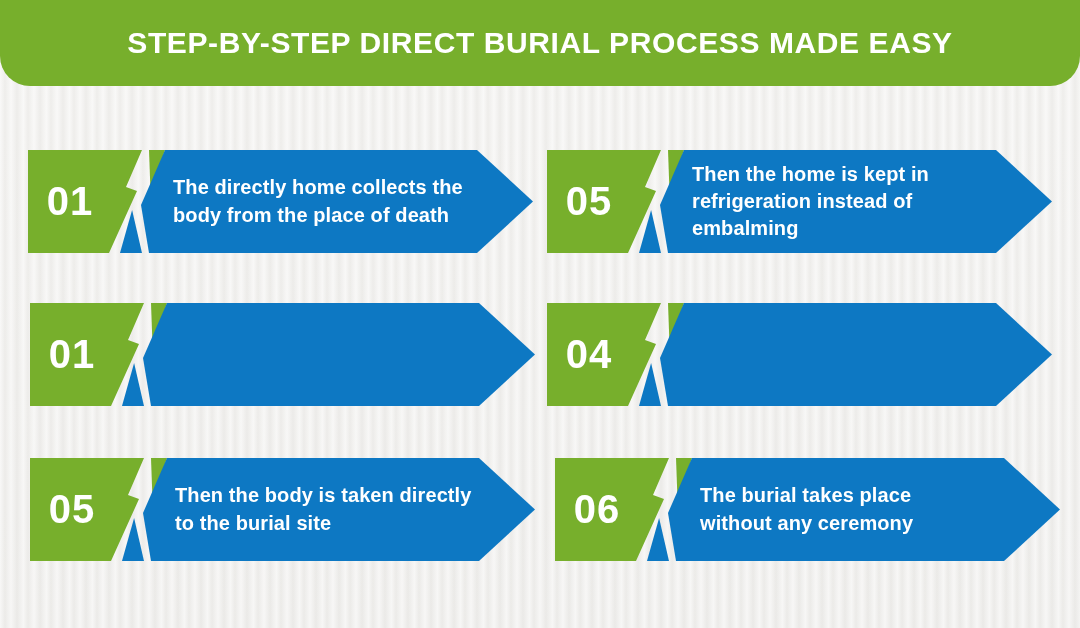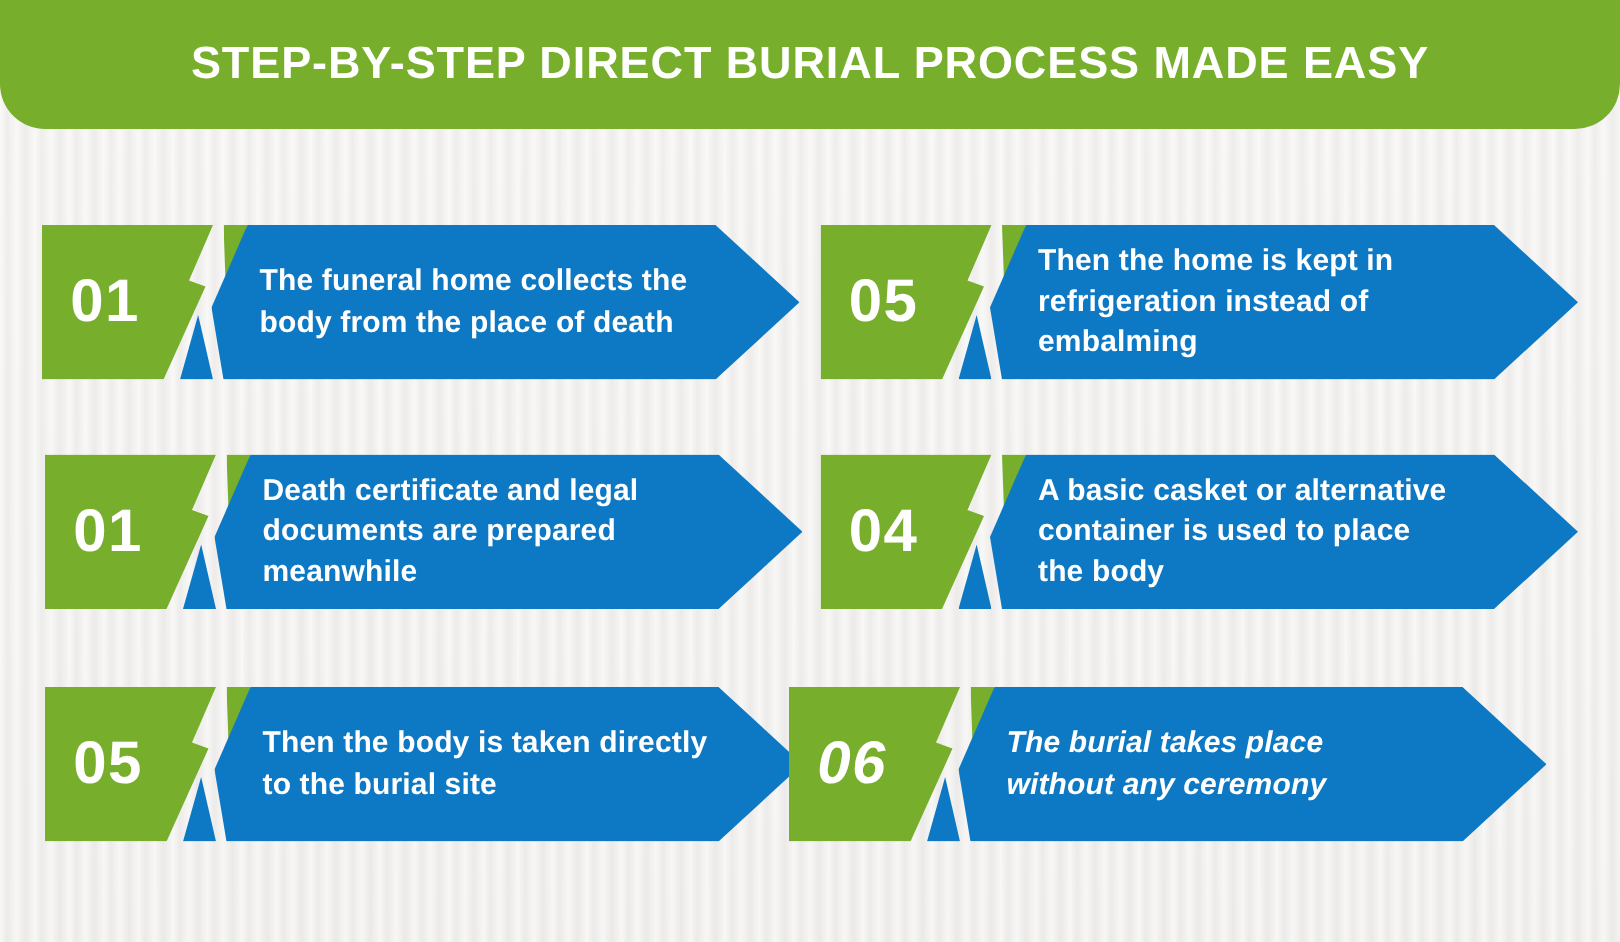--- a/index.html
+++ b/index.html
@@ -57,39 +57,39 @@
     color:var(--text-white,#ffffff); font-size:20px; font-weight:bold;
     line-height:1.36; letter-spacing:0.1px;
   }
   .txt-inner { white-space:pre-line; }
   
   .pos-r1c1 { left:28px;  top:150px; }
   .pos-r1c2 { left:547px; top:150px; }
   .pos-r2c1 { left:30px;  top:303px; }
   .pos-r2c2 { left:547px; top:303px; }
   .pos-r3c1 { left:30px;  top:458px; }
-  .pos-r3c2 { left:526px; top:458px;font-style:italic; }
+  .pos-r3c2 { left:555px; top:458px; }
 </style>
 </head>
 <body>
 
 <div class="canvas">
 
   <div class="header">
     <div class="title">STEP-BY-STEP DIRECT BURIAL PROCESS MADE EASY</div>
   </div>
 
   <div class="step pos-r1c1">
     <div class="shape green"></div>
     <div class="shard shard-green"></div>
     <div class="shape blue"></div>
     <div class="shard shard-blue"></div>
     <div class="num">01</div>
     <div class="txt">
-      <span class="txt-inner">The funeral home collects the
+      <span class="txt-inner">The directly home collects the
 body from the place of death</span>
     </div>
   </div>
 
   <div class="step pos-r1c2">
     <div class="shape green"></div>
     <div class="shard shard-green"></div>
     <div class="shape blue"></div>
     <div class="shard shard-blue"></div>
     <div class="num">05</div>
@@ -99,38 +99,28 @@
 embalming</span>
     </div>
   </div>
 
   <div class="step pos-r2c1">
     <div class="shape green"></div>
     <div class="shard shard-green"></div>
     <div class="shape blue"></div>
     <div class="shard shard-blue"></div>
     <div class="num">01</div>
-    <div class="txt">
-      <span class="txt-inner">Death certificate and legal
-documents are prepared
-meanwhile</span>
-    </div>
   </div>
 
   <div class="step pos-r2c2">
     <div class="shape green"></div>
     <div class="shard shard-green"></div>
     <div class="shape blue"></div>
     <div class="shard shard-blue"></div>
     <div class="num">04</div>
-    <div class="txt">
-      <span class="txt-inner">A basic casket or alternative
-container is used to place
-the body</span>
-    </div>
   </div>
 
   <div class="step pos-r3c1">
     <div class="shape green"></div>
     <div class="shard shard-green"></div>
     <div class="shape blue"></div>
     <div class="shard shard-blue"></div>
     <div class="num">05</div>
     <div class="txt">
       <span class="txt-inner">Then the body is taken directly

